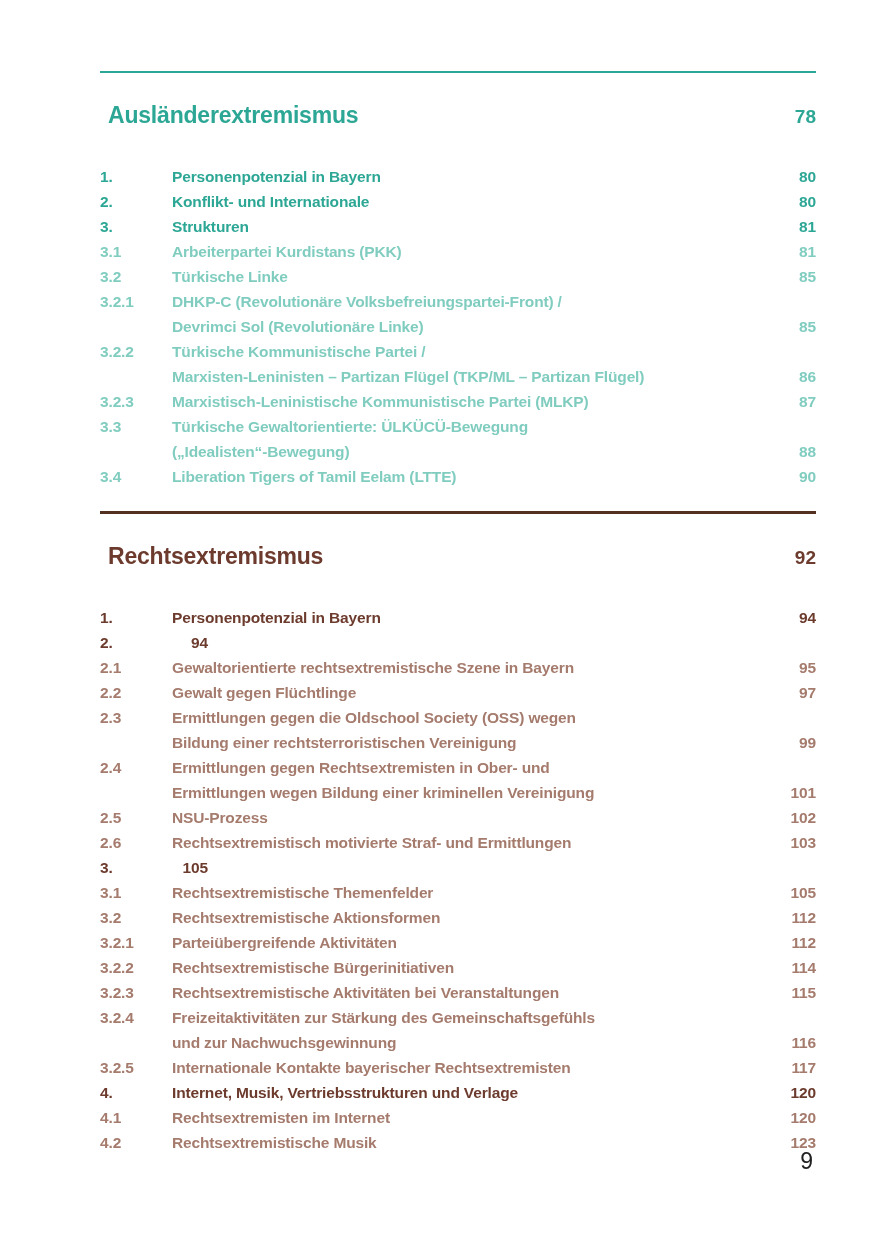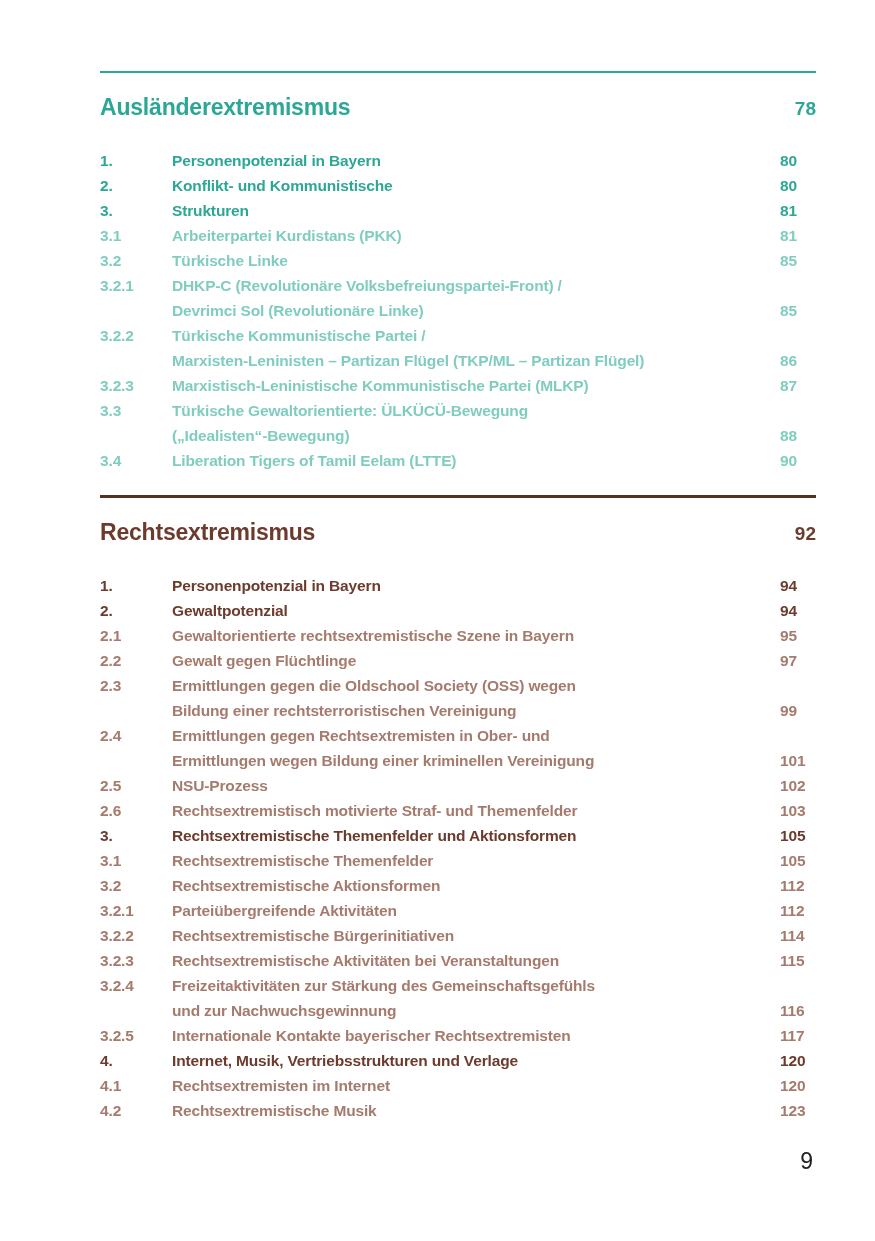--- a/index.html
+++ b/index.html
@@ -24,21 +24,21 @@
   }
   .toc-section .rule {
     width: 100%;
   }
   .heading-row {
     display: flex;
     align-items: baseline;
     margin-top: 20px;
   }
   .section-title {
-    margin: 0;
+    margin: 8px;
     font-size: 23px;
     font-weight: 700;
     letter-spacing: -0.2px;
     color: var(--dark);
     line-height: 28px;
   }
   .section-page {
     margin-left: auto;
     font-size: 19px;
     font-weight: 700;
@@ -64,20 +64,21 @@
     width: 72px;
     flex-shrink: 0;
   }
   .row .titles {
     flex: 1;
     padding-right: 12px;
   }
   .row .pg {
     align-self: flex-end;
     min-width: 36px;
+    text-align: right;
   }
   .folio {
     position: absolute;
     top: 1148px;
     right: 62px;
     font-size: 23px;
     font-weight: 400;
     color: #222222;
   }
 </style>
@@ -96,21 +97,21 @@
           <div class="row major">
             <span class="num">1.</span>
             <div class="titles">
               <div class="line">Personenpotenzial in Bayern</div>
             </div>
             <span class="pg">80</span>
           </div>
           <div class="row major">
             <span class="num">2.</span>
             <div class="titles">
-              <div class="line">Konflikt- und Kommunistische</div>
+              <div class="line">Konflikt- und Internationale</div>
             </div>
             <span class="pg">80</span>
           </div>
           <div class="row major">
             <span class="num">3.</span>
             <div class="titles">
               <div class="line">Strukturen</div>
             </div>
             <span class="pg">81</span>
           </div>
@@ -177,23 +178,20 @@
         <div class="entries">
           <div class="row major">
             <span class="num">1.</span>
             <div class="titles">
               <div class="line">Personenpotenzial in Bayern</div>
             </div>
             <span class="pg">94</span>
           </div>
           <div class="row major">
             <span class="num">2.</span>
-            <div class="titles">
-              <div class="line">Gewaltpotenzial</div>
-            </div>
             <span class="pg">94</span>
           </div>
           <div class="row">
             <span class="num">2.1</span>
             <div class="titles">
               <div class="line">Gewaltorientierte rechtsextremistische Szene in Bayern</div>
             </div>
             <span class="pg">95</span>
           </div>
           <div class="row">
@@ -222,29 +220,26 @@
           <div class="row">
             <span class="num">2.5</span>
             <div class="titles">
               <div class="line">NSU-Prozess</div>
             </div>
             <span class="pg">102</span>
           </div>
           <div class="row">
             <span class="num">2.6</span>
             <div class="titles">
-              <div class="line">Rechtsextremistisch motivierte Straf- und Themenfelder</div>
+              <div class="line">Rechtsextremistisch motivierte Straf- und Ermittlungen</div>
             </div>
             <span class="pg">103</span>
           </div>
           <div class="row major">
             <span class="num">3.</span>
-            <div class="titles">
-              <div class="line">Rechtsextremistische Themenfelder und Aktionsformen</div>
-            </div>
             <span class="pg">105</span>
           </div>
           <div class="row">
             <span class="num">3.1</span>
             <div class="titles">
               <div class="line">Rechtsextremistische Themenfelder</div>
             </div>
             <span class="pg">105</span>
           </div>
           <div class="row">

